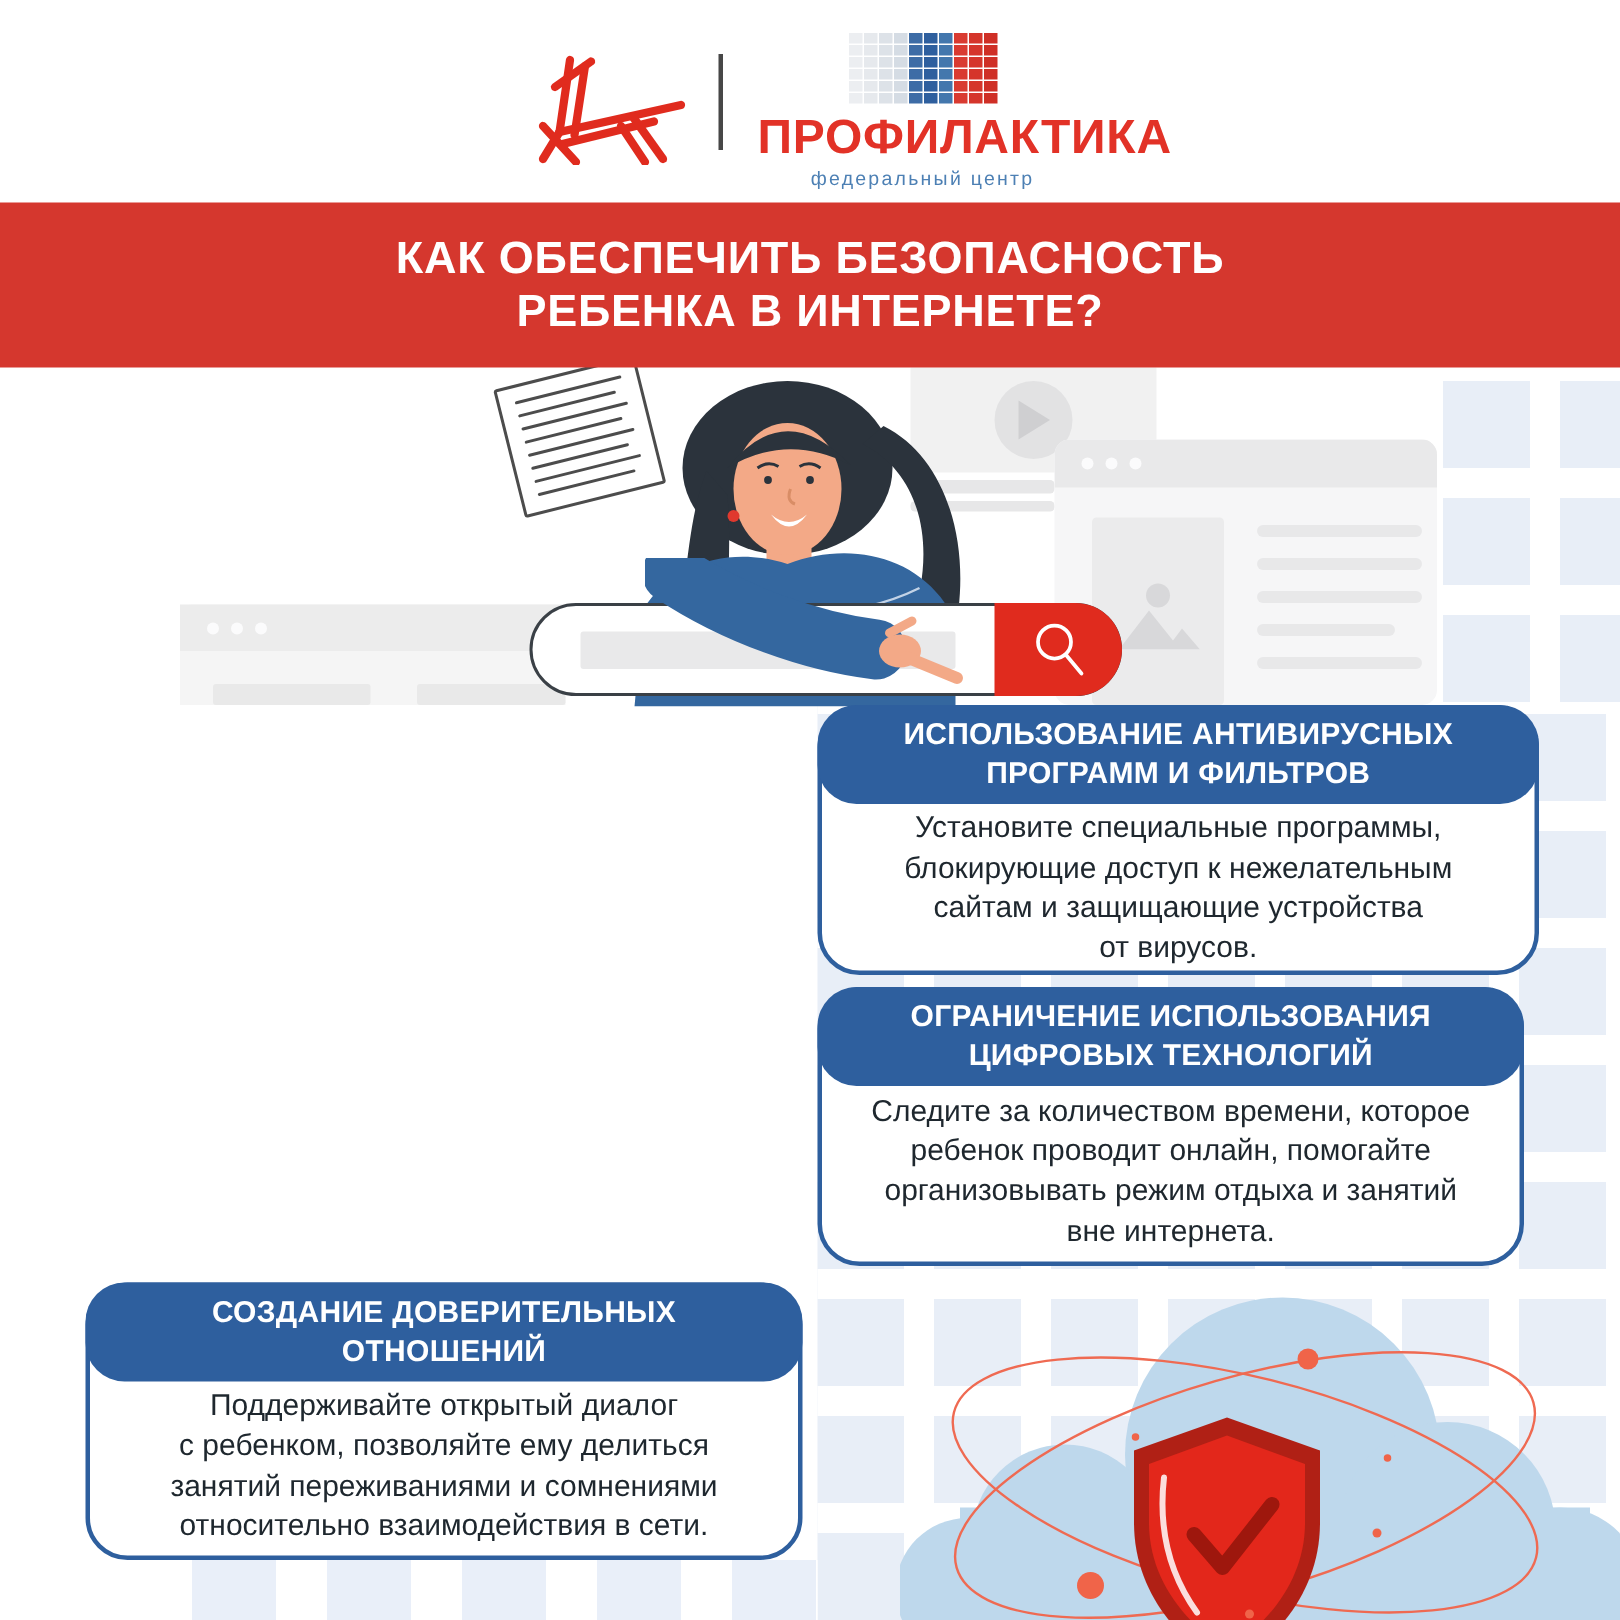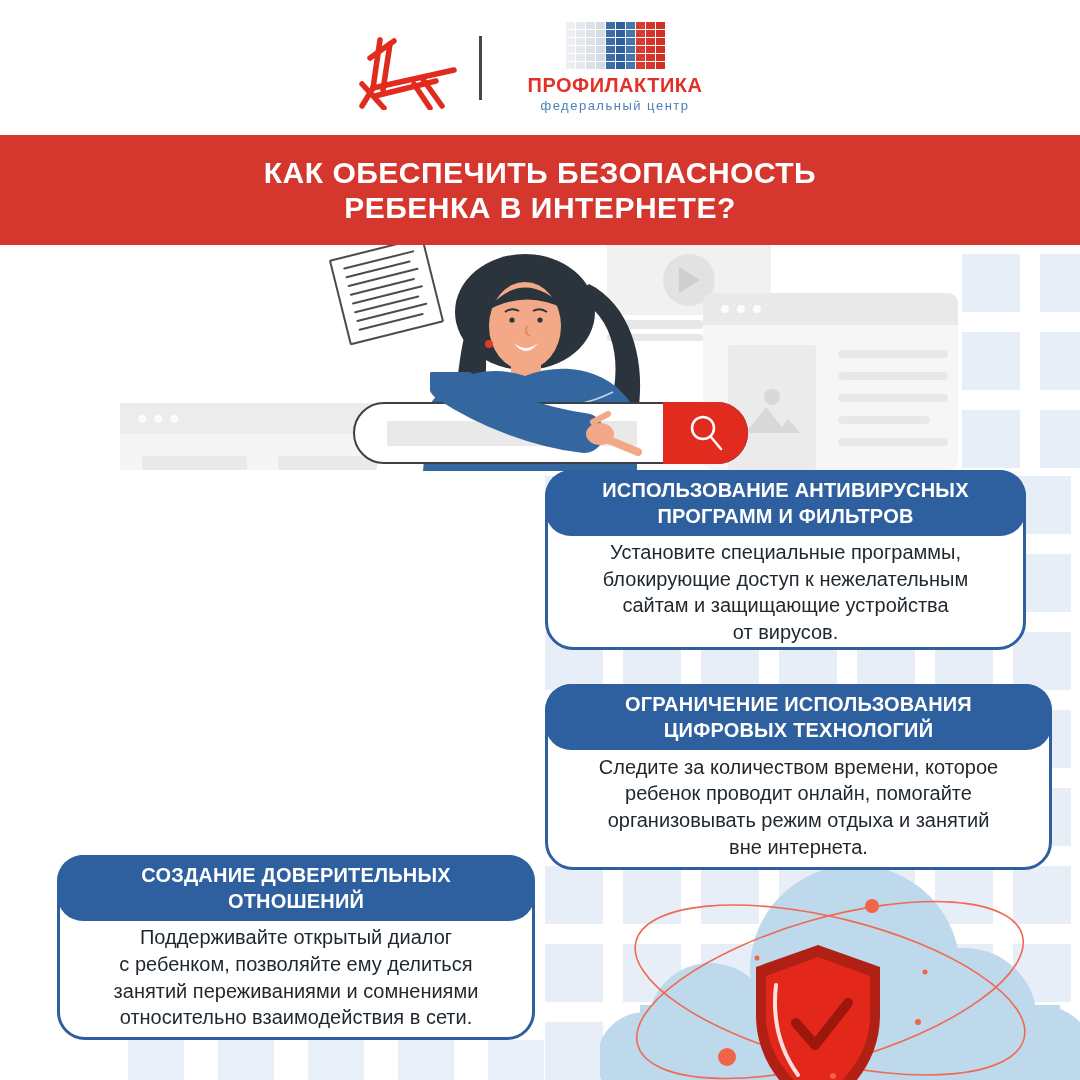--- a/index.html
+++ b/index.html
@@ -7,21 +7,21 @@
        font-family:"Liberation Sans", sans-serif;}
   #poster{position:relative;width:1080px;height:1080px;background:#ffffff;overflow:hidden;}
 
   
   .chair-logo{position:absolute;left:356px;top:26px;width:104px;height:84px;z-index:5;}
   .logo-divider{position:absolute;left:479px;top:36px;width:3px;height:64px;background:#474747;z-index:5;}
   .org-block{position:absolute;left:505px;top:20px;width:220px;z-index:5;text-align:center;}
   .pixel-grid{display:grid;grid-template-columns:repeat(10,9px);grid-auto-rows:7px;gap:1px;
               width:99px;margin:2px auto 6px auto;}
   .pixel-grid span{display:block;}
-  .org-name{font-size:20px;font-weight:bold;color:#e23227;letter-spacing:.5px;line-height:1.05;}
+  .org-name{font-size:32px;font-weight:bold;color:#e23227;letter-spacing:.5px;line-height:1.05;}
   .org-subtitle{font-size:13px;color:#4d80b4;letter-spacing:1.5px;margin-top:2px;}
 
   
   .banner{position:absolute;left:0;top:135px;width:1080px;height:110px;background:#d5372e;z-index:5;
           display:flex;flex-direction:column;align-items:center;justify-content:center;}
   .banner div{color:#ffffff;font-weight:bold;font-size:30px;line-height:1.17;letter-spacing:.5px;text-align:center;}
 
   
   .pattern{position:absolute;background-color:#e8eef7;z-index:0;
      background-image:repeating-linear-gradient(90deg, transparent 0 58px, #ffffff 58px 78px),
@@ -69,21 +69,21 @@
   .card{position:absolute;background:#ffffff;border:3px solid #2e5f9e;border-radius:28px;
         display:flex;flex-direction:column;z-index:6;box-sizing:border-box;}
   .card-header{background:#2e5f9e;border-radius:26px;margin:-3px;color:#ffffff;font-weight:bold;
        font-size:20px;line-height:1.3;letter-spacing:.2px;text-align:center;white-space:pre-line;
        display:flex;align-items:center;justify-content:center;min-height:66px;padding:6px 16px;box-sizing:border-box;}
   .card-body{flex:1;display:flex;align-items:center;justify-content:center;text-align:center;
        white-space:pre-line;font-size:20px;line-height:1.33;color:#1e272e;padding:6px 12px;}
   #card1{left:57px;top:470px;width:478px;height:173px;}
   #card2{left:545px;top:470px;width:481px;height:180px;}
   #card3{left:57px;top:658px;width:478px;height:186px;}
-  #card4{left:545px;top:658px;width:507px;height:186px;margin-top:26px;}
+  #card4{left:545px;top:658px;width:471px;height:186px;}
   #card5{left:57px;top:855px;width:478px;height:185px;}
 </style>
 </head>
 <body>
 
 <div id="poster">
 
   <div class="pattern pattern-strip"></div>
   <div class="pattern pattern-main"></div>
   <div class="stripes"></div>

